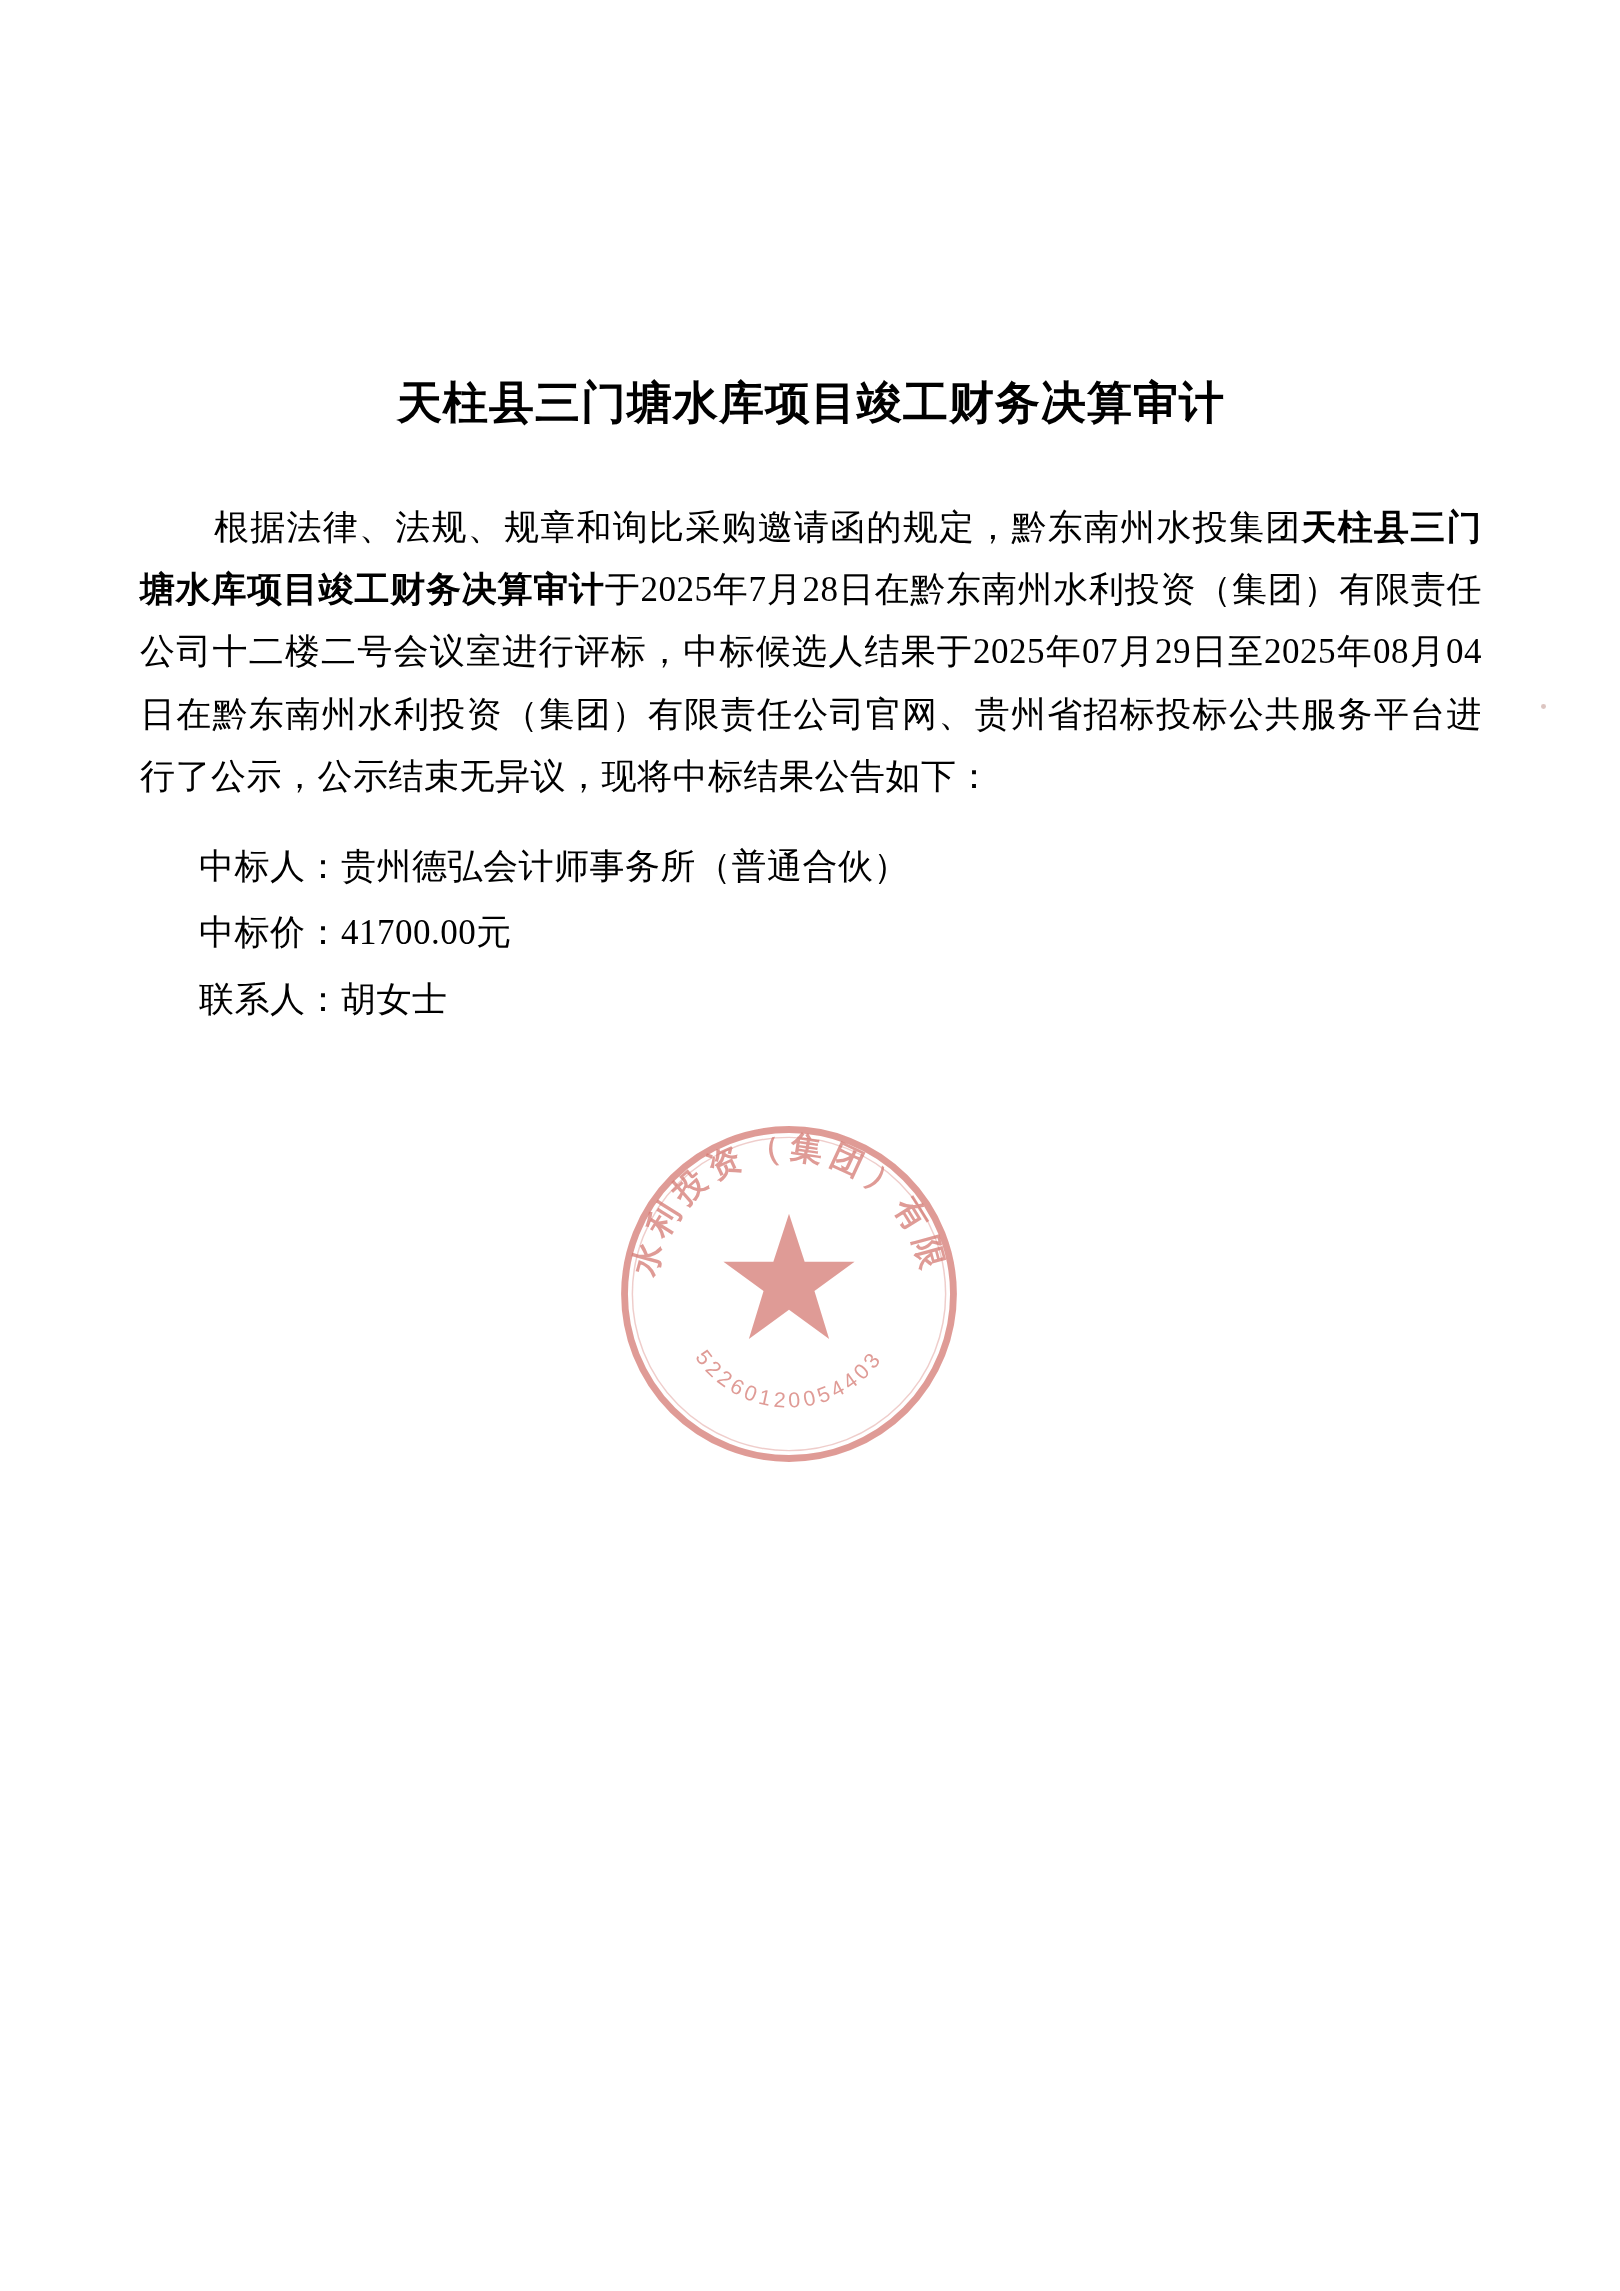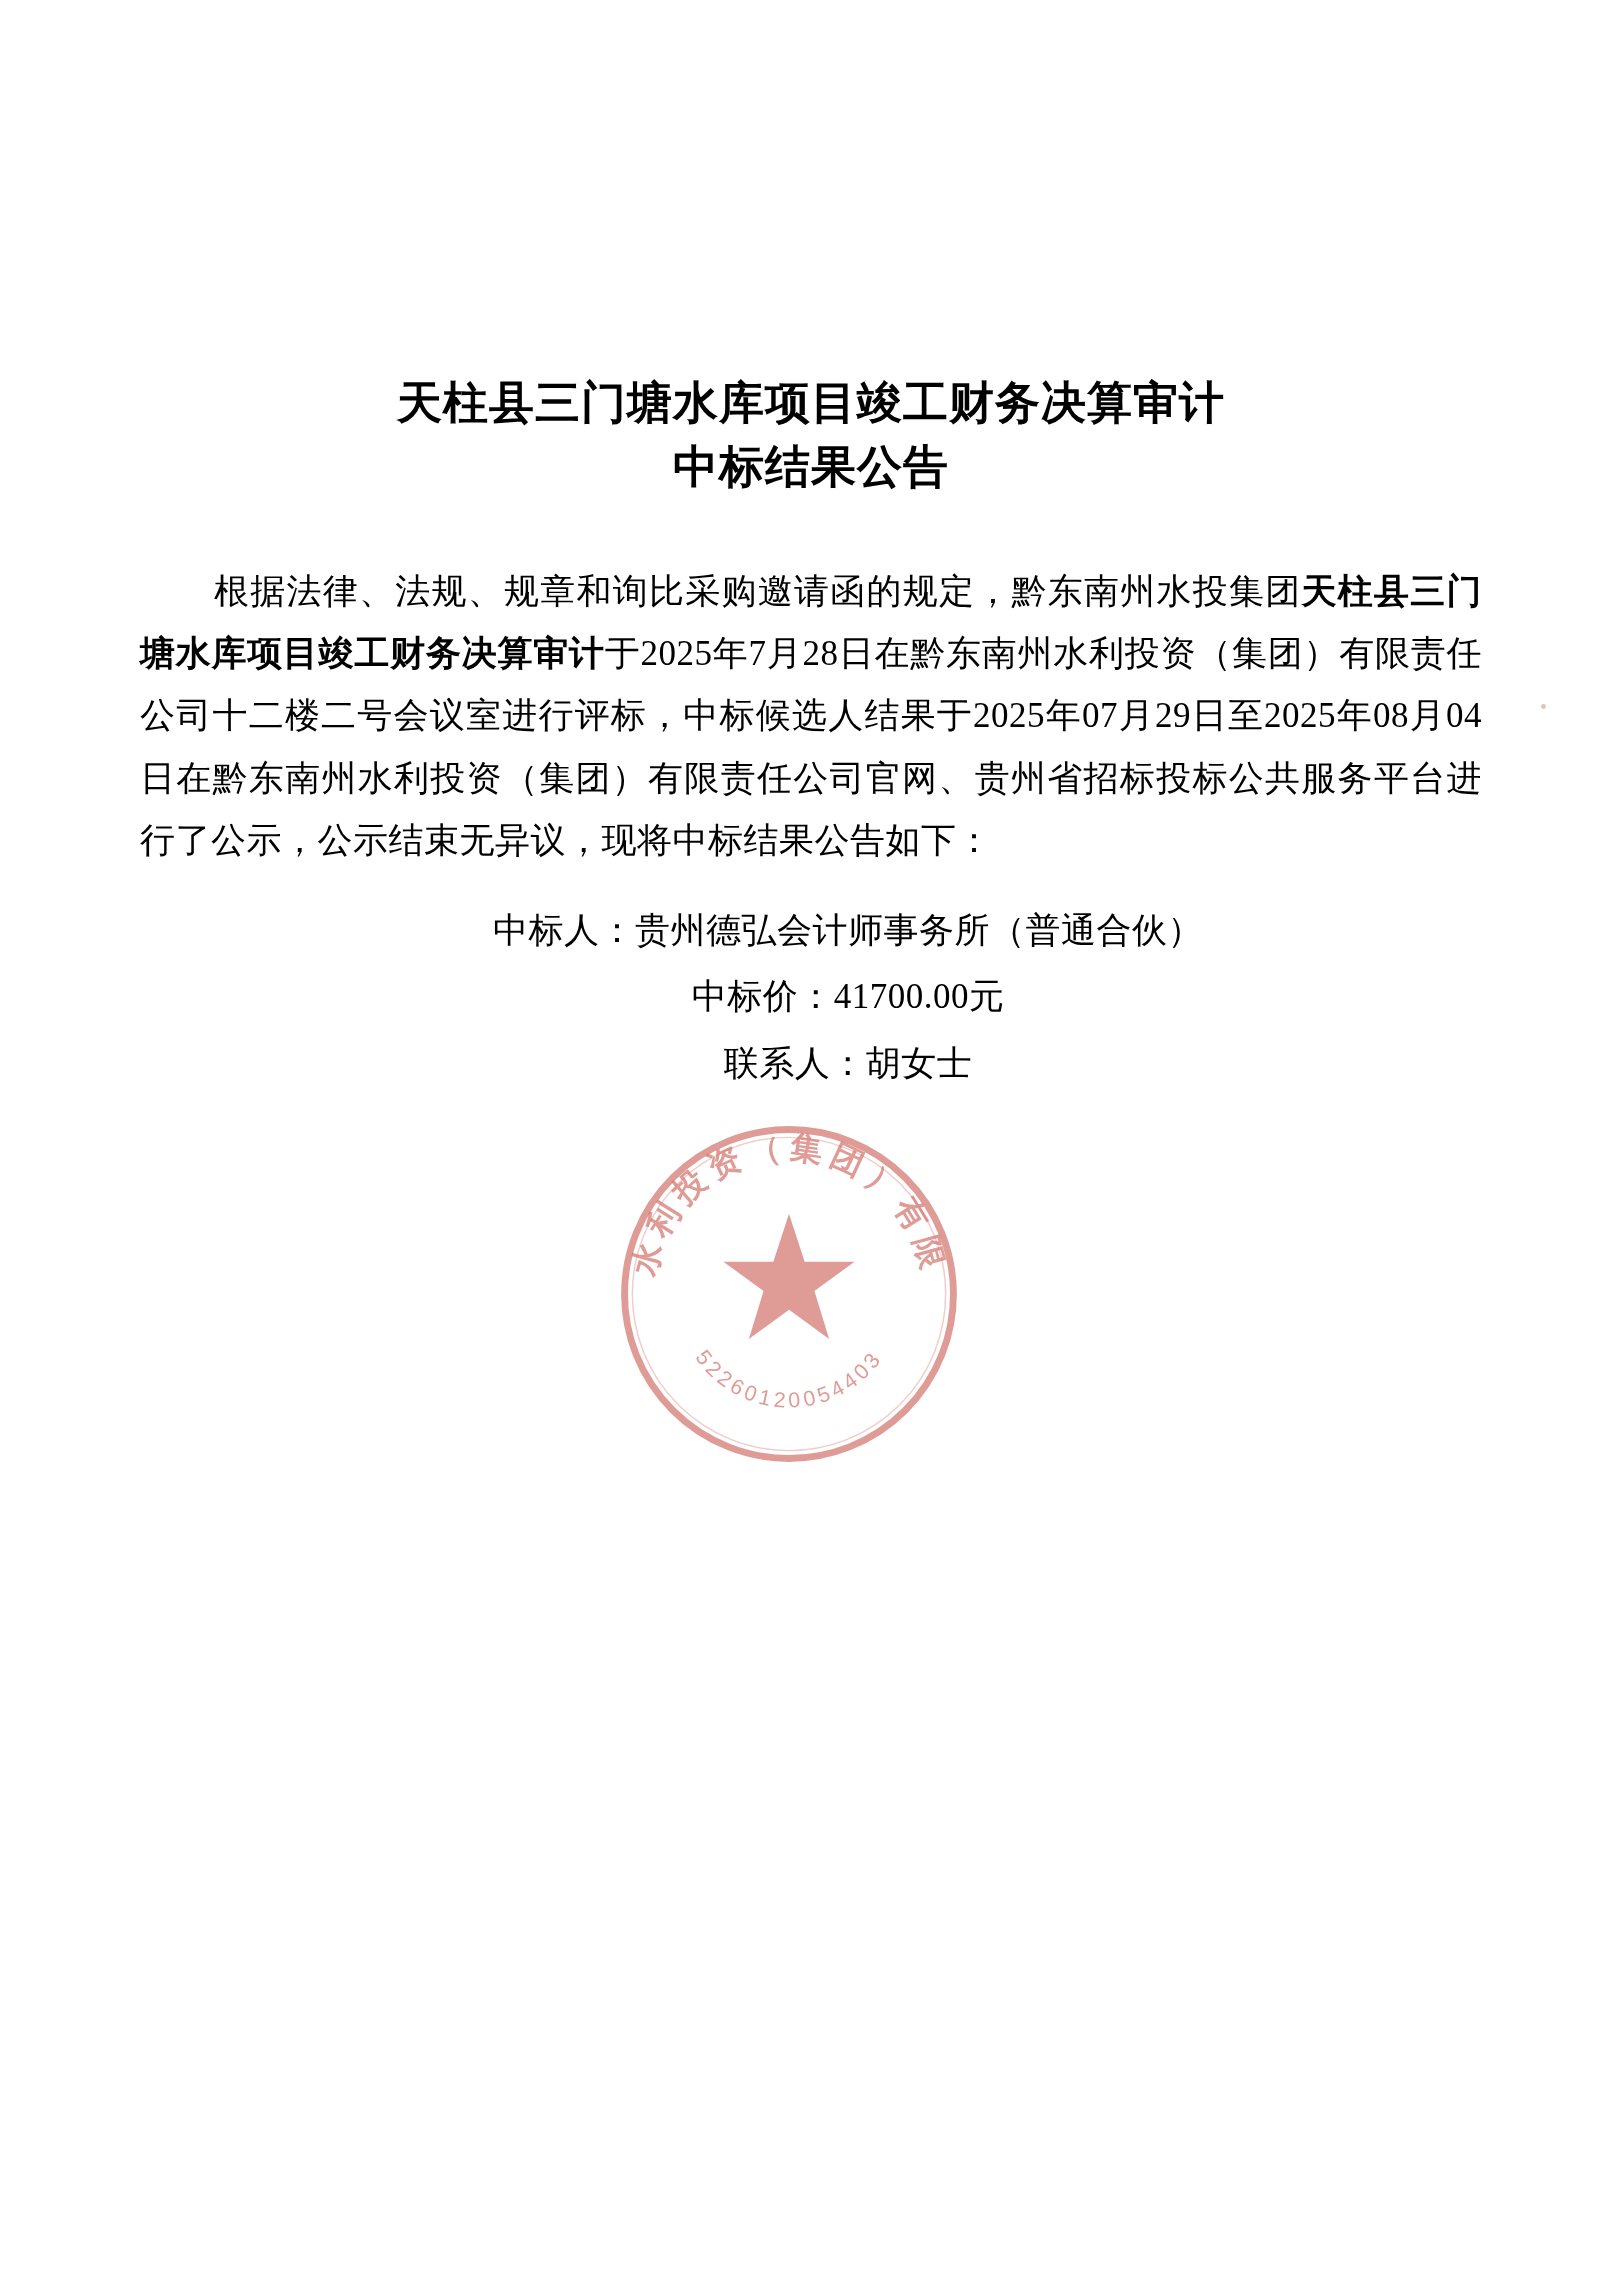--- a/index.html
+++ b/index.html
@@ -60,21 +60,20 @@
   .fields {
     margin-top: 25.5px;
   }
   .field-row {
     text-indent: 74px;
     margin: 0;
     padding: 4.9px 0;
     font-size: 35px;
     line-height: 1.62;
     white-space: nowrap;
-    text-align: center;
   }
 
   
   .stamp {
     position: absolute;
     left: 603px;
     top: 1108px;
     width: 372px;
     height: 372px;
     pointer-events: none;
@@ -93,21 +92,20 @@
 <body>
 
 <div class="page">
 
   <div class="speck speck-1"></div>
 
   <div class="doc-body">
 
     <div class="title-block">
       <span class="title-line">天柱县三门塘水库项目竣工财务决算审计</span>
-      <span class="title-line">中标结果公告</span>
     </div>
 
     <div class="content">
       <p class="para"><span>根据法律、法规、规章和询比采购邀请函的规定，黔东南州水投集团</span><span class="bold">天柱县三门塘水库项目竣工财务决算审计</span><span>于2025年7月28日在黔东南州水利投资（集团）有限责任公司十二楼二号会议室进行评标，中标候选人结果于2025年07月29日至2025年08月04日在黔东南州水利投资（集团）有限责任公司官网、贵州省招标投标公共服务平台进行了公示，公示结束无异议，现将中标结果公告如下：</span></p>
 
       <div class="fields">
         <p class="field-row"><span>中标人：</span><span>贵州德弘会计师事务所（普通合伙）</span></p>
         <p class="field-row"><span>中标价：</span><span>41700.00元</span></p>
         <p class="field-row"><span>联系人：</span><span>胡女士</span></p>
       </div>

